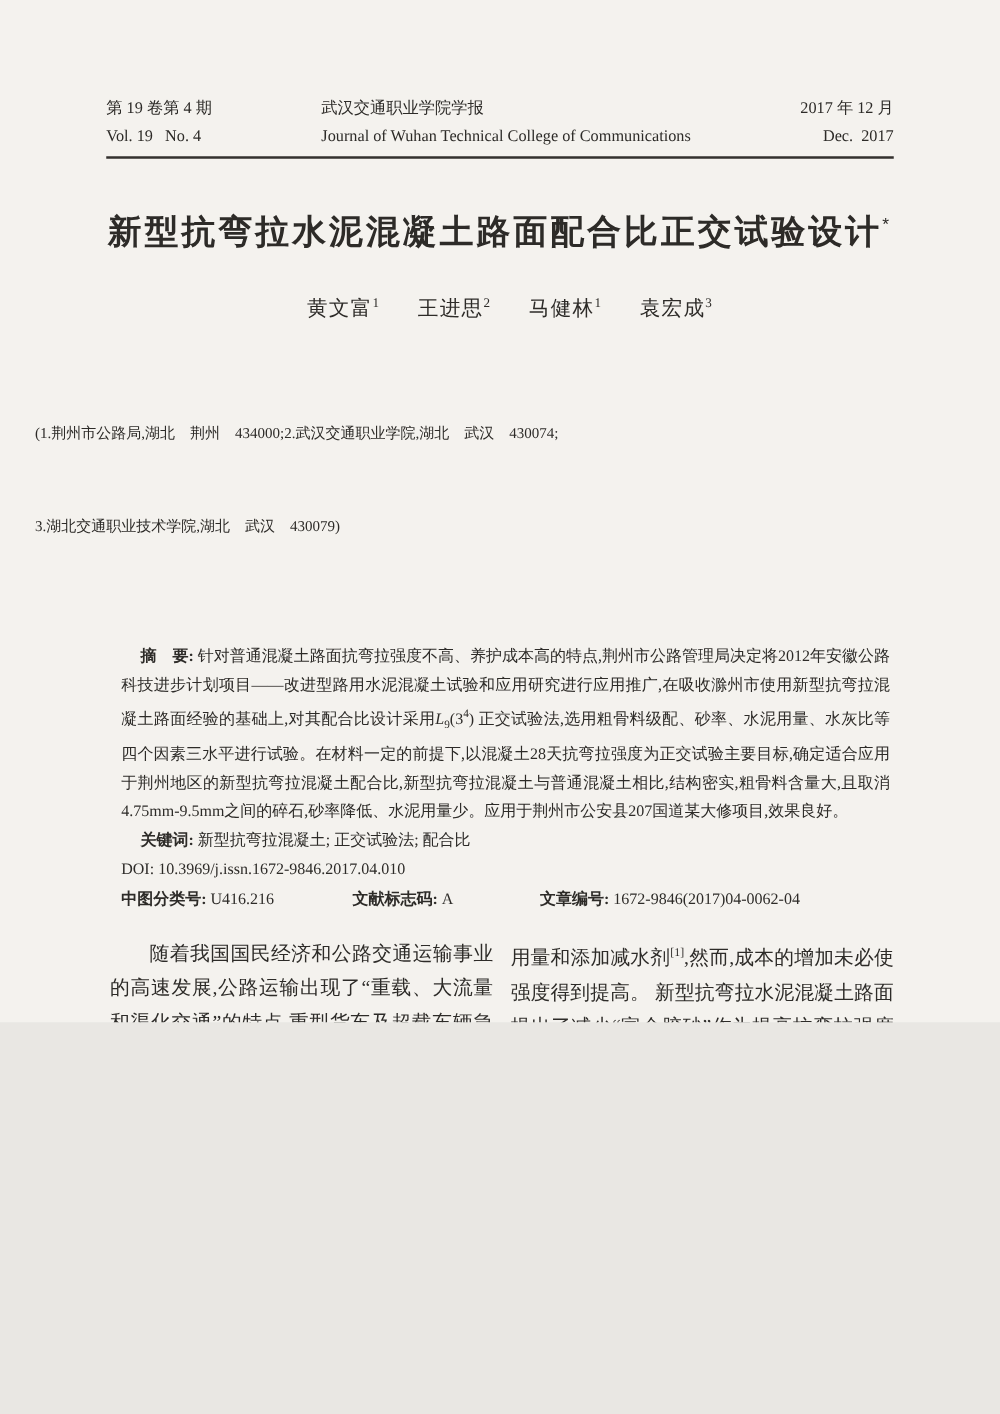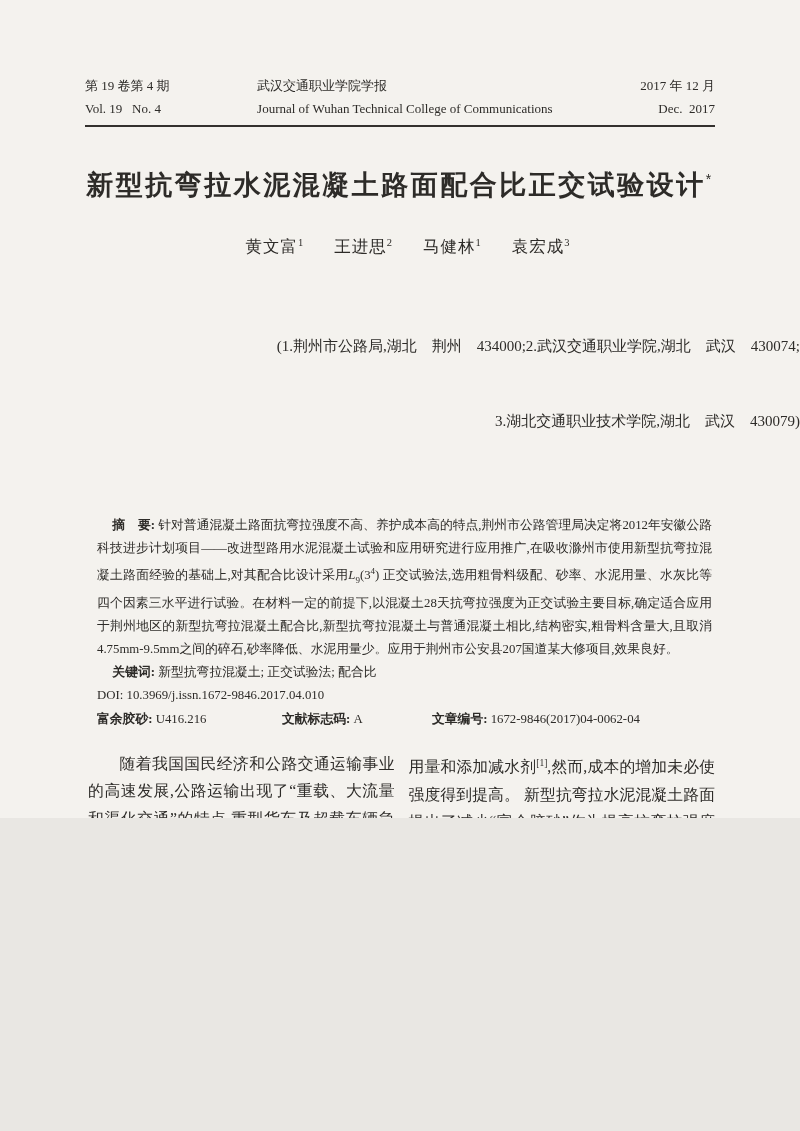--- a/index.html
+++ b/index.html
@@ -15,21 +15,21 @@
   .hdr .r { text-align:right; }
   .hdr .en { white-space:pre; }
   .hdr-rule { margin:5px 85px 0 85px; height:2px; background:#33312e; }
   
   .title { margin:40px 60px 0 60px; text-align:center; font-size:27px; font-weight:bold;
            letter-spacing:2.5px; font-family:"Liberation Sans","DejaVu Sans",sans-serif; }
   .title sup { font-size:14px; font-weight:normal; }
   .authors { margin-top:33px; text-align:center; font-size:16.5px; letter-spacing:1px;padding-left:16px; }
   .author + .author { margin-left:30px; }
   .author sup { font-size:10.5px; }
-  .affil { margin-top:26px; text-align:right; font-size:15px; line-height:25px; white-space:pre-wrap; }
+  .affil { margin-top:26px; text-align:left; font-size:12px; line-height:25px; white-space:pre-wrap;padding-left:28px; }
   
   .abs { margin:30px 88px 0 97px; font-size:12.8px; line-height:23px; text-align:justify; }
   .hei { font-family:Liberation Serif, serif; font-weight:bold; }
   .abs p { margin:0; }
   .abs .ind { text-indent:1.2em; }
   .formula i { font-family:"Liberation Serif",serif; }
   .formula sub { font-size:9px; }
   .formula sup { font-size:9px; }
   .clc-row { display:flex; margin-top:1px; }
   .clc-row .seg1 { width:185px; }
@@ -76,21 +76,21 @@
   <div class="affil">
     <div>(1.荆州市公路局,湖北　荆州　434000;2.武汉交通职业学院,湖北　武汉　430074;</div>
     <div>3.湖北交通职业技术学院,湖北　武汉　430079)</div>
   </div>
 
   <div class="abs">
     <p class="ind"><span class="hei">摘　要:</span> <span>针对普通混凝土路面抗弯拉强度不高、养护成本高的特点,荆州市公路管理局决定将2012年安徽公路科技进步计划项目——改进型路用水泥混凝土试验和应用研究进行应用推广,在吸收滁州市使用新型抗弯拉混凝土路面经验的基础上,对其配合比设计采用</span><span class="formula"><i>L</i><sub>9</sub><span>(3</span><sup>4</sup><span>)</span></span><span> 正交试验法,选用粗骨料级配、砂率、水泥用量、水灰比等四个因素三水平进行试验。在材料一定的前提下,以混凝土28天抗弯拉强度为正交试验主要目标,确定适合应用于荆州地区的新型抗弯拉混凝土配合比,新型抗弯拉混凝土与普通混凝土相比,结构密实,粗骨料含量大,且取消4.75mm-9.5mm之间的碎石,砂率降低、水泥用量少。应用于荆州市公安县207国道某大修项目,效果良好。</span></p>
     <p class="ind"><span class="hei">关键词:</span> <span>新型抗弯拉混凝土; 正交试验法; 配合比</span></p>
     <p><span>DOI:</span> <span>10.3969/j.issn.1672-9846.2017.04.010</span></p>
     <div class="clc-row">
-      <span class="seg1"><span class="hei">富余胶砂:</span> <span>U416.216</span></span>
+      <span class="seg1"><span class="hei">中图分类号:</span> <span>U416.216</span></span>
       <span class="seg2"><span class="hei">文献标志码:</span> <span>A</span></span>
       <span><span class="hei">文章编号:</span> <span>1672-9846(2017)04-0062-04</span></span>
     </div>
   </div>
 
   <div class="cols">
     <p class="col first">随着我国国民经济和公路交通运输事业的高速发展,公路运输出现了“重载、大流量和渠化交通”的特点,重型货车及超载车辆急剧上升,引起实际累计标准轴次的急剧增加,导致路面过早破坏,因而对公路路面的结构强度和使用性能提出了更高的要求。 但一直以来,我国在水泥混凝土强度方面的研究以抗压强度为主,现在已能配制C100以上的高强混凝土,但对抗弯拉强度的研究一直沿用抗压理论。 现行《公路路面基层施工技术细则》(JTG/T F30—2014) 配合比设计采用连续级配,实际工程应用中,往往胶砂富余过多,导致抗弯拉强度不高。 通常解决的办法是增加水泥</p>
     <p class="col"><span>用量和添加减水剂</span><sup>[1]</sup><span>,然而,成本的增加未必使强度得到提高。 新型抗弯拉水泥混凝土路面提出了减少“富余胶砂”作为提高抗弯拉强度的主要技术路径,设计的目标即为形成骨架密实型混凝土,从而提高混凝土路面的抗弯拉强度。 即通过增加粗集料用量,改进粗集料级配,优化水泥胶砂用量,形成骨架密实水泥混凝土,该结构具有骨架增强、粗集料阻裂、抵抗温度变形、节省水泥用量等特点,相对于普通混凝土路面,新型抗弯拉水泥混凝土路面具有强度高、成本低等技术优势,现处于推广应用阶段。</span></p>
   </div>
 

